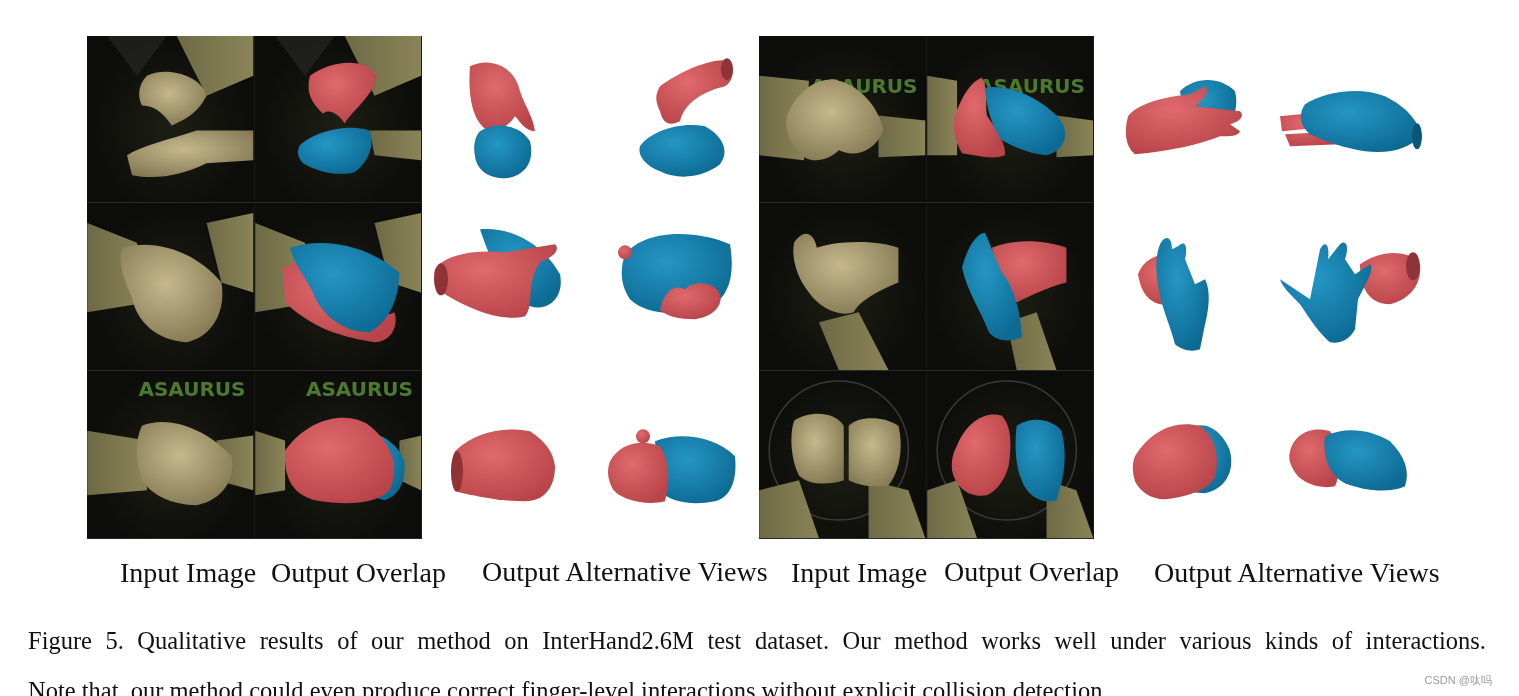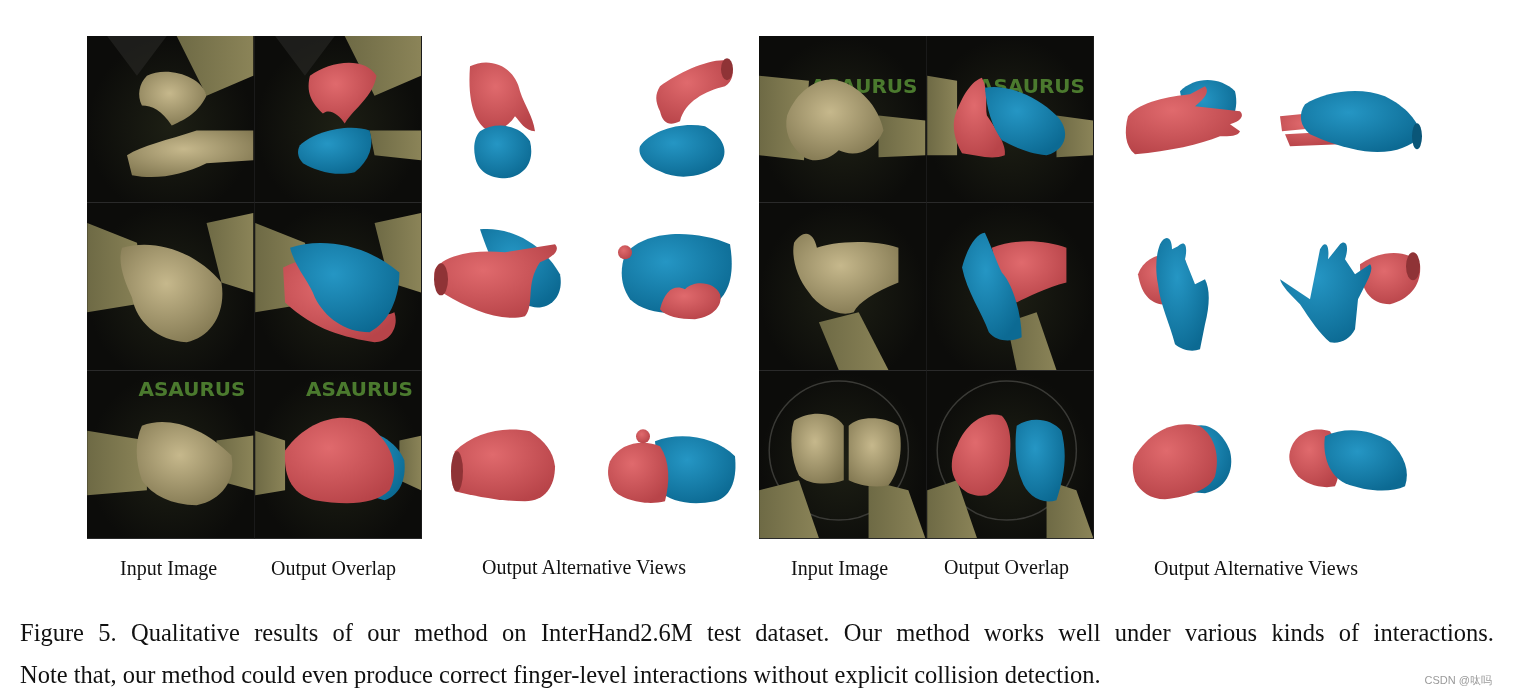--- a/index.html
+++ b/index.html
@@ -11,24 +11,24 @@
     .cell { position: relative; overflow: hidden; background: radial-gradient(ellipse at 50% 55%, #1d1f14 0%, #0c0c0a 70%); border-right: 1px solid #1a1a1a; border-bottom: 1px solid #2a2a2a; }
     .cell svg { position: absolute; left: 0; top: 0; width: 100%; height: 100%; }
     .shirt-text { position: absolute; top: 6px; right: 8px; font-family: "DejaVu Sans", sans-serif; font-weight: bold; font-size: 20px; color: #4b7a2e; letter-spacing: 0px; }
 
     .views { position: absolute; top: 36px; width: 320px; height: 503px; display: grid; grid-template-columns: 1fr 1fr; grid-template-rows: repeat(3, 1fr); }
     .views.left { left: 425px; }
     .views.right { left: 1110px; }
     .view { position: relative; }
     .view svg { position: absolute; left: 0; top: 0; width: 100%; height: 100%; }
 
-    .label { position: absolute; top: 557px; font-size: 20px; white-space: nowrap; }
+    .label { position: absolute; top: 557px; font-size: 28px; white-space: nowrap; }
 
     .caption { position: absolute; left: 12px; top: 608px; width: 1490px; font-size: 24.5px; line-height: 34px; }
-    .caption p { margin: 8px; text-align: justify; text-align-last: justify; }
+    .caption p { margin: 16px; text-align: justify; text-align-last: justify; }
     .caption p.last { text-align-last: left; }
 
     .watermark { position: absolute; right: 27px; top: 673px; font-family: "Liberation Sans", sans-serif; font-size: 11px; color: #9a9a9a; }
   </style>
 </head>
 <body>
 
 <svg width="0" height="0" style="position:absolute">
   <defs>
     <radialGradient id="gRed" cx="40%" cy="35%" r="70%">

